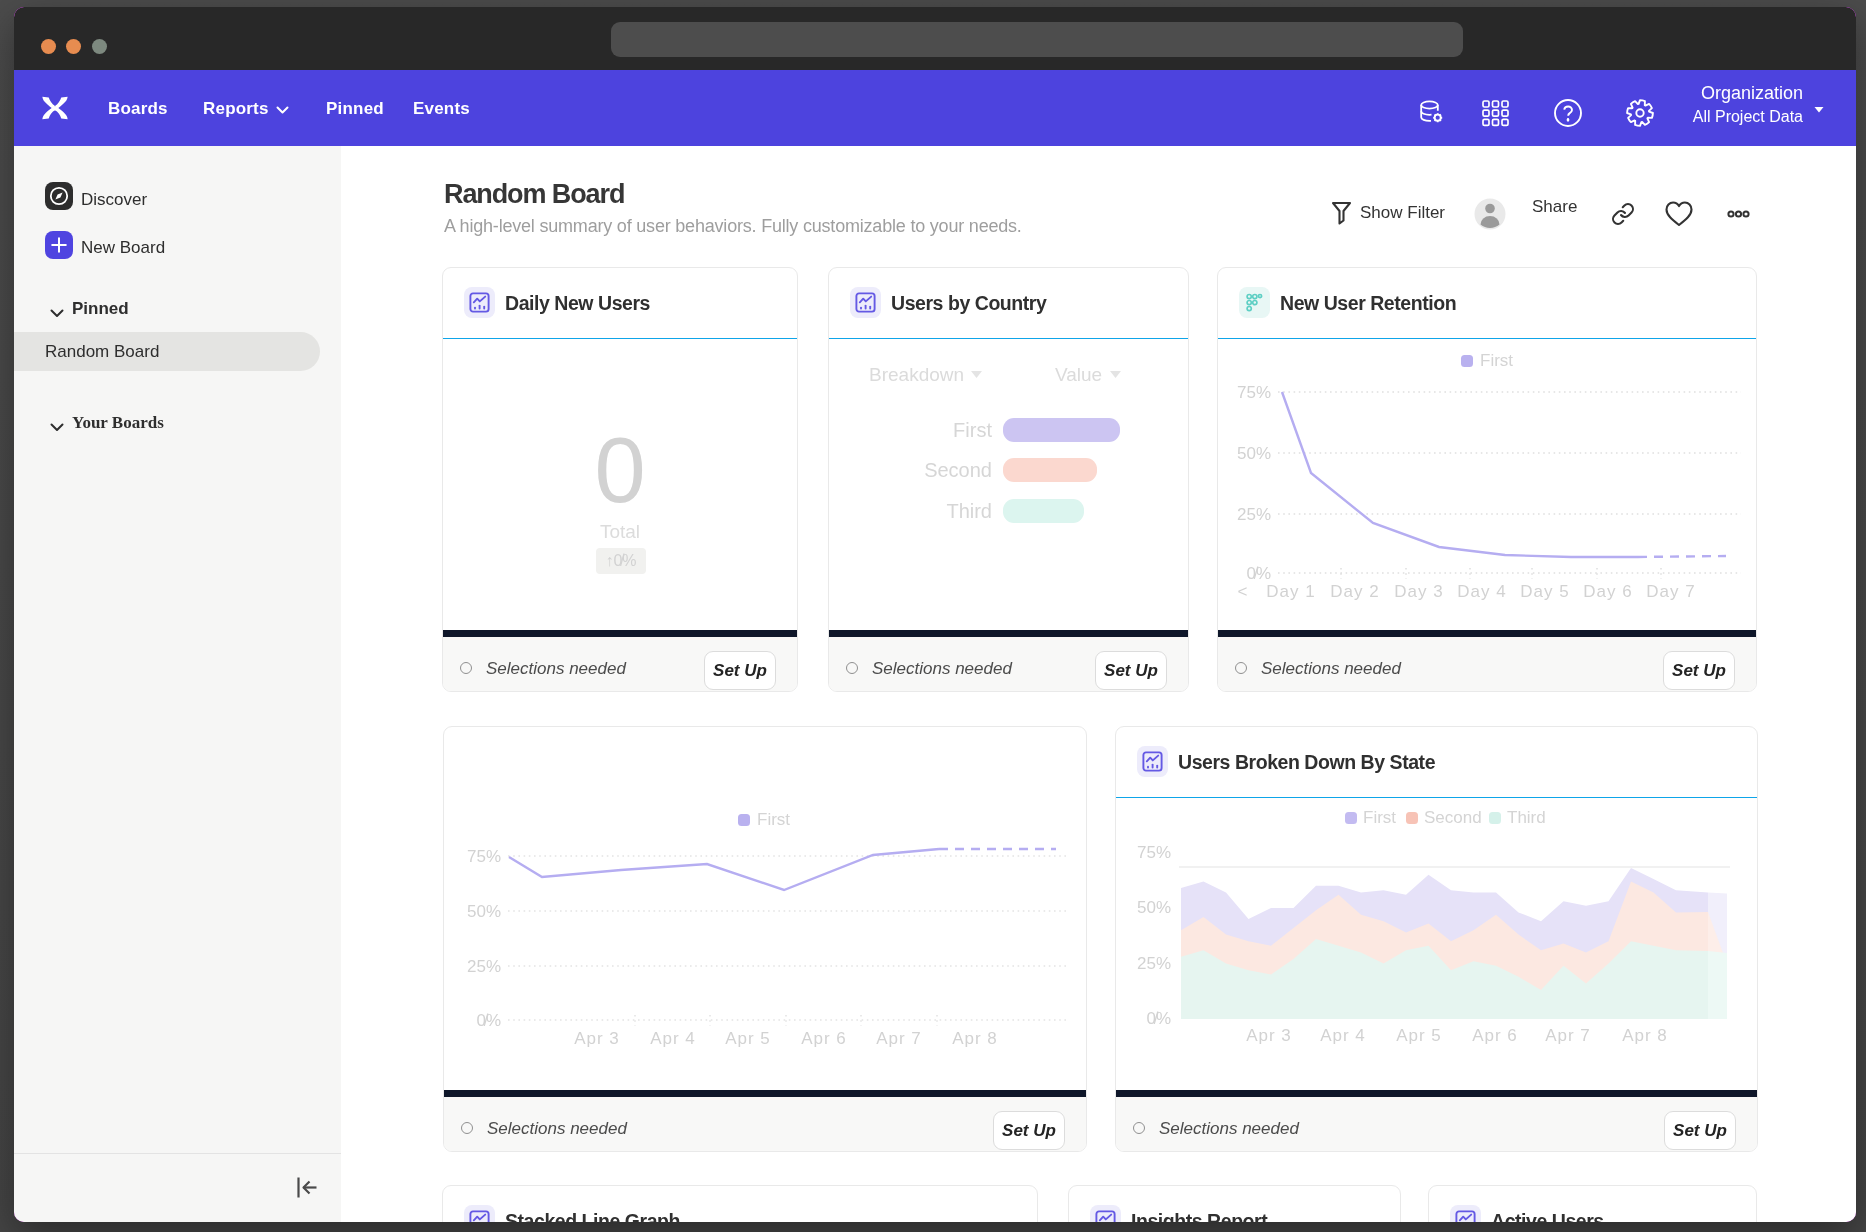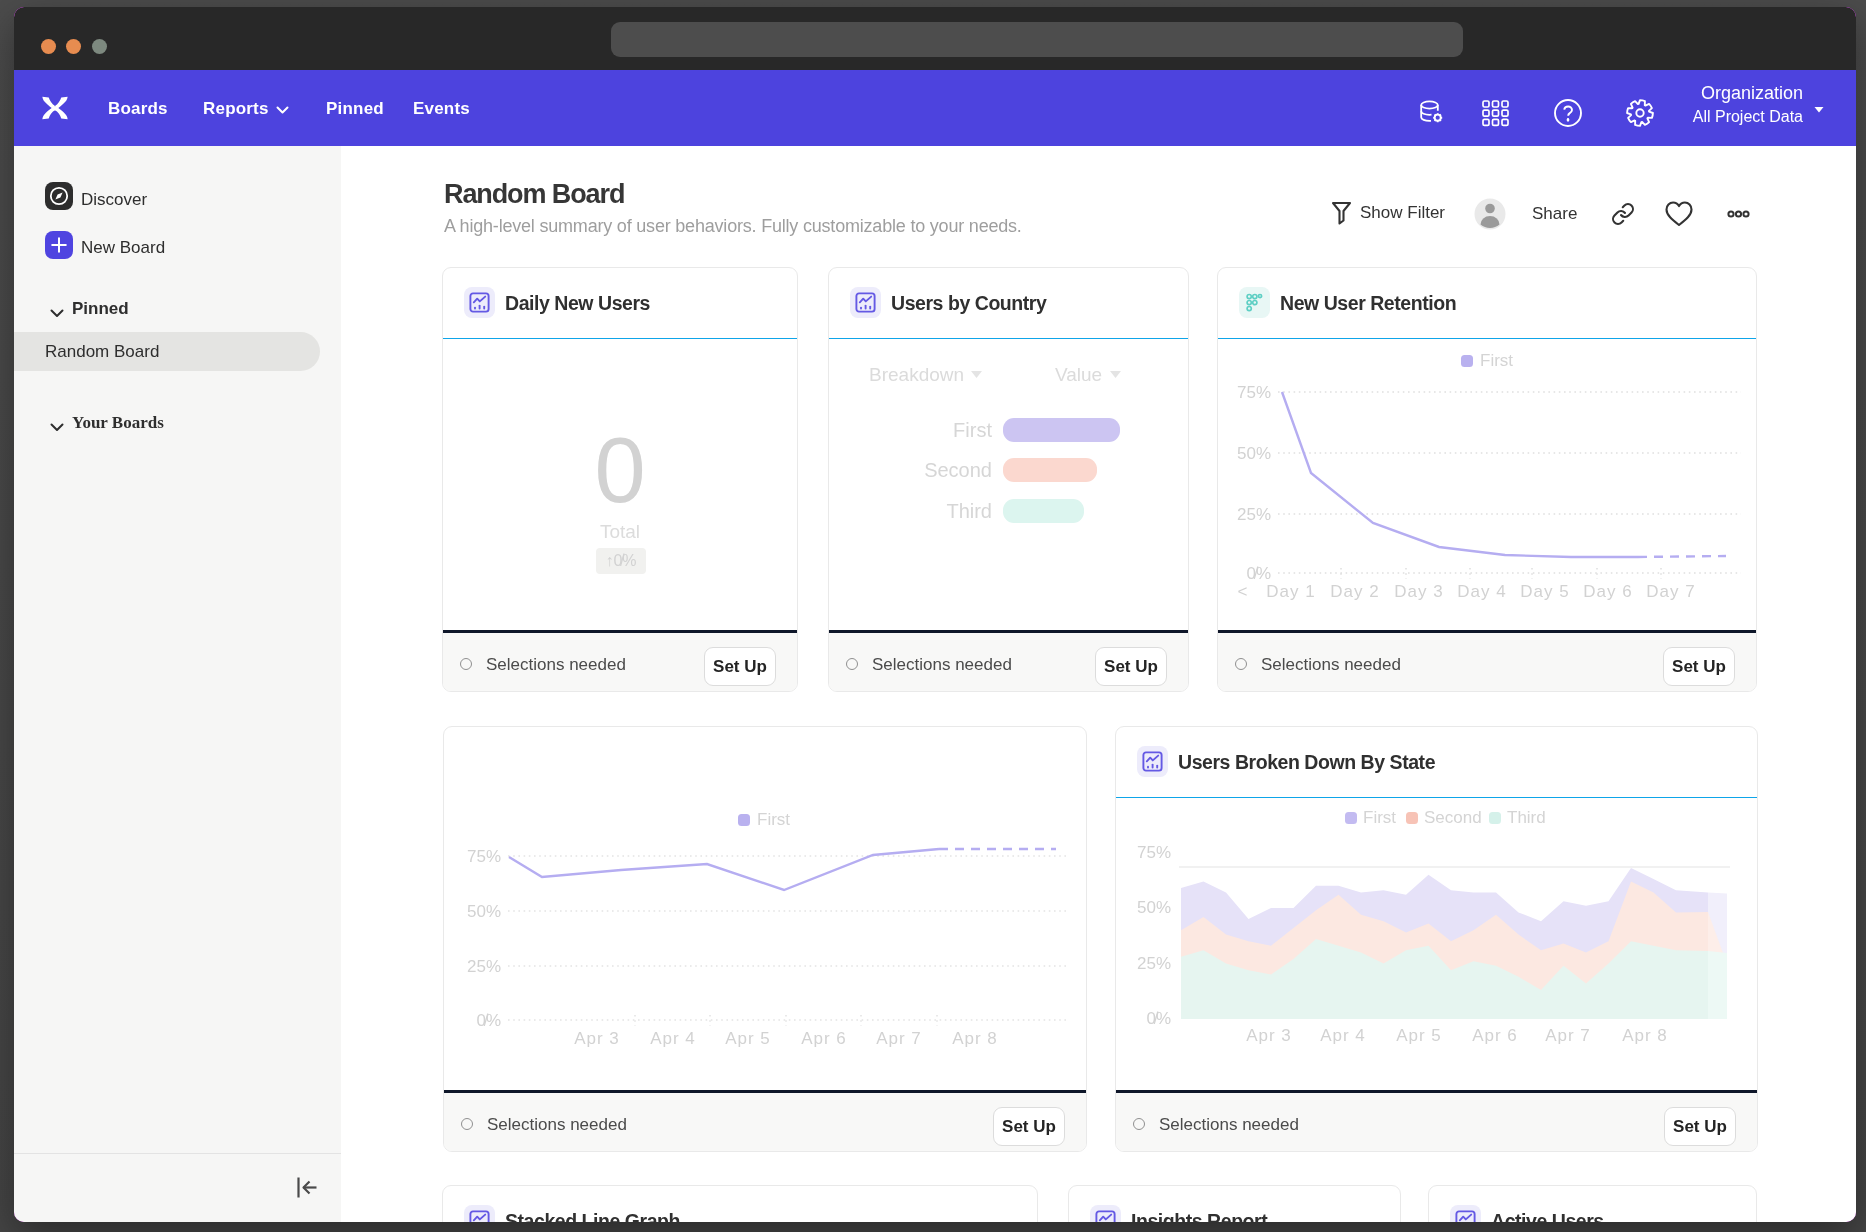--- a/index.html
+++ b/index.html
@@ -16,21 +16,21 @@
   #sidebar { left:0; top:139px; width:327px; height:1076px; background:#f6f6f5; }
   .sideicon { width:28px; height:28px; border-radius:8px; left:31px; }
   .sidetext { font-size:17px; color:#2e2e2e; font-weight:700; }
   #pill { left:0; top:186px; width:306px; height:39px; background:#e4e4e2; border-radius:0 20px 20px 0; }
   #main { left:327px; top:139px; width:1515px; height:1076px; background:#fff; }
   .card { position:absolute; background:#fff; border:1px solid #e9e9e9; border-radius:9px; overflow:hidden; }
   .cardhead { position:absolute; left:0; top:0; right:0; height:71px; border-bottom:1px solid #0ea5e9; }
   .chip { position:absolute; left:21px; top:19px; width:31px; height:31px; border-radius:8px; background:#edecfb; }
   .chip svg { position:absolute; left:5px; top:5px; }
   .cardtitle { position:absolute; left:62px; top:24px; font-size:19.5px; font-weight:700; color:#303030; letter-spacing:-0.45px; }
-  .cardfoot { position:absolute; left:0; bottom:0; right:0; height:61px; background:#f8f8f7; border-top:3px solid #0f172a; }
+  .cardfoot { position:absolute; left:0; bottom:0; right:0; height:61px; background:#f8f8f7; border-top:7px solid #0f172a;font-style:italic; }
   .selneed { position:absolute; left:43px; top:22px; font-size:17px; color:#4b4b4b; }
   .selcirc { position:absolute; left:17px; top:25px; width:12px; height:12px; border-radius:50%; border:1.6px solid #909090; }
   .setup { position:absolute; right:21px; top:14px; width:72px; height:39px; background:#fff; border:1px solid #dcdcdc; border-radius:9px; font-size:17px; font-weight:700; color:#242424; text-align:center; line-height:37px; }
   .ghost { color:#d5d5d5; }
   #orgchev svg, #chev1 svg, #chev2 svg, #collapse svg, #logo svg, #discovericon svg, #plusicon svg { display:block; }
 </style>
 </head>
 <body>
 <div class="abs" id="win">
   <div class="abs" id="titlebar">
@@ -164,21 +164,21 @@
 
         <path d="M348,31 C341,25.5 335.5,21 335.5,15.4 c0,-4 3,-6.9 6.6,-6.9 c2.4,0 4.6,1.3 5.9,3.6 c1.3,-2.3 3.5,-3.6 5.9,-3.6 c3.6,0 6.6,2.9 6.6,6.9 c0,5.6 -5.5,10.1 -12.5,15.6 z" stroke="#333" stroke-width="2.1" stroke-linejoin="round"></path>
 
         <g stroke="#333" stroke-width="2">
             <circle cx="400" cy="20" r="2.6"></circle>
             <circle cx="407.5" cy="20" r="2.6"></circle>
             <circle cx="415" cy="20" r="2.6"></circle>
           </g>
       </svg>
       <div class="abs" style="left:29px; top:9px; font-size:17px; color:#333; font-weight:500;">Show Filter</div>
-      <div class="abs" style="left:201px; top:10px; font-size:17px; color:#333; font-weight:500;">Share</div>
+      <div class="abs" style="left:201px; top:3px; font-size:17px; color:#333; font-weight:500;">Share</div>
     </div>
   </div>
 
   <div class="card" style="left:428px; top:260px; width:356px; height:425px;">
     <div class="cardhead">
       <div class="chip">
           <svg width="21" height="21" viewBox="0 0 21 21" fill="none" stroke="#6459e4" stroke-width="1.9" stroke-linecap="round" stroke-linejoin="round">
             <rect x="1.4" y="1.4" width="18.2" height="18.2" rx="2.6"></rect>
             <polyline points="4.8,10.3 8.2,6.7 10.8,9.4 16.2,4.6"></polyline>
             <line x1="6" y1="15.6" x2="6" y2="16.6"></line>

